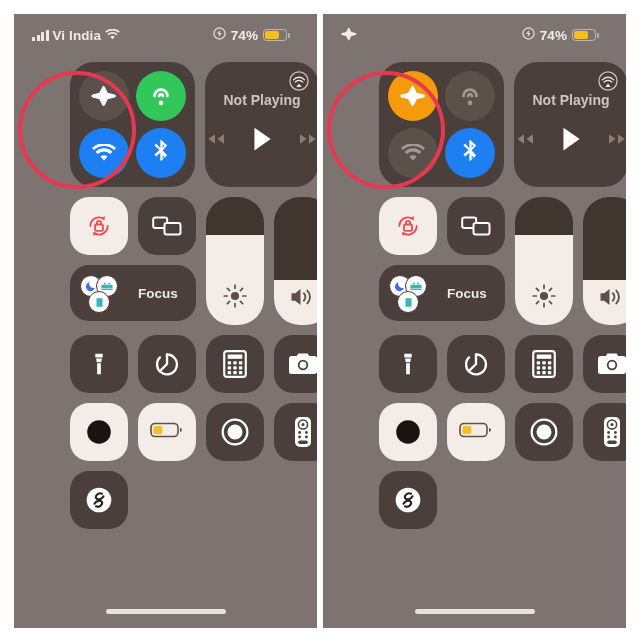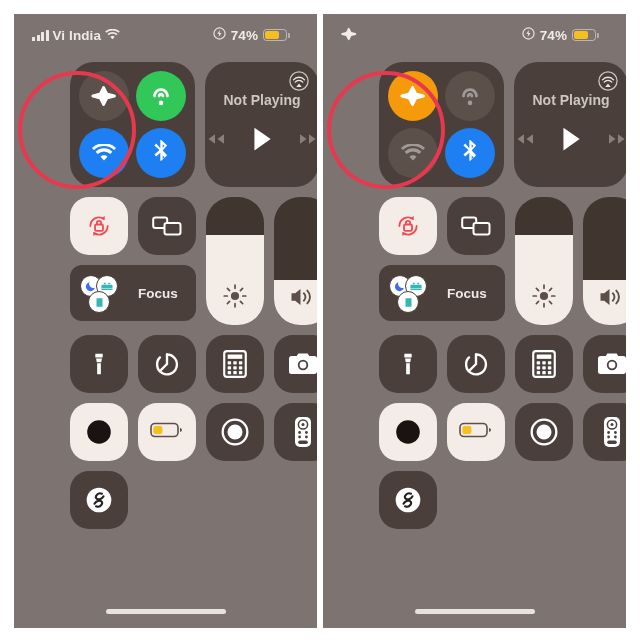--- a/index.html
+++ b/index.html
@@ -124,21 +124,21 @@
   }
   .slider .fill{
     position:absolute;left:0;right:0;bottom:0;
     background:#f4ece6;
   }
   .slider .gl{position:relative;margin-bottom:12px;z-index:2;}
 
   
   .focus{
     flex:1 1 auto;height:56px;
-    border-radius:12px;background:#4a3f3a;
+    border-radius:19px;background:#4a3f3a;
     display:flex;align-items:center;
     padding-left:10px;box-sizing:border-box;
     gap:10px;
   }
   .focus-icons{position:relative;width:48px;height:40px;flex:0 0 48px;}
   .fi{
     position:absolute;width:22px;height:22px;border-radius:50%;
     display:flex;align-items:center;justify-content:center;
     border:1.6px solid #4a3f3a;box-sizing:border-box;
   }

